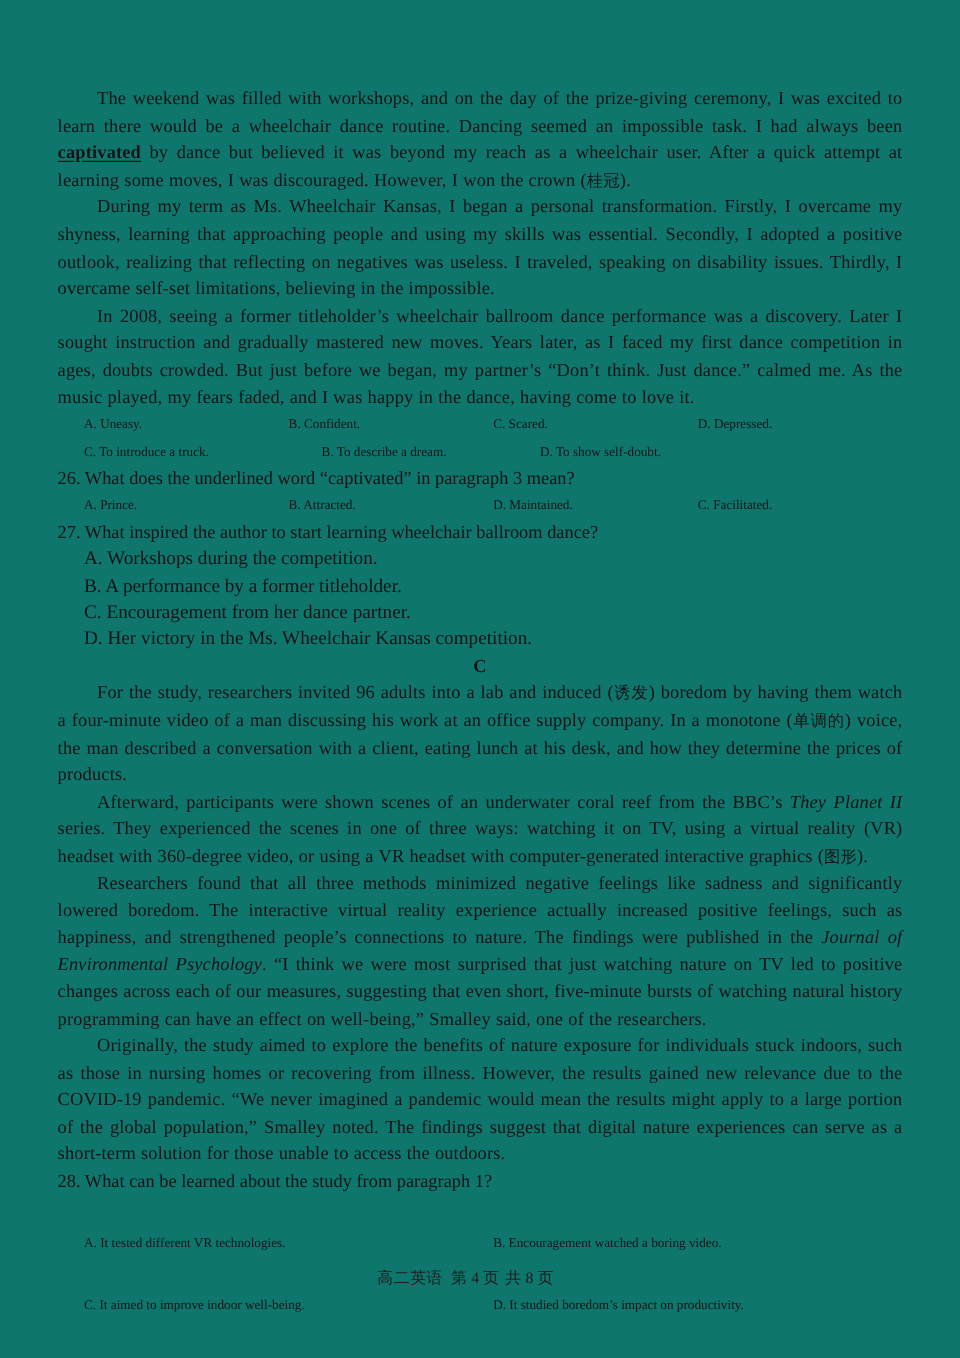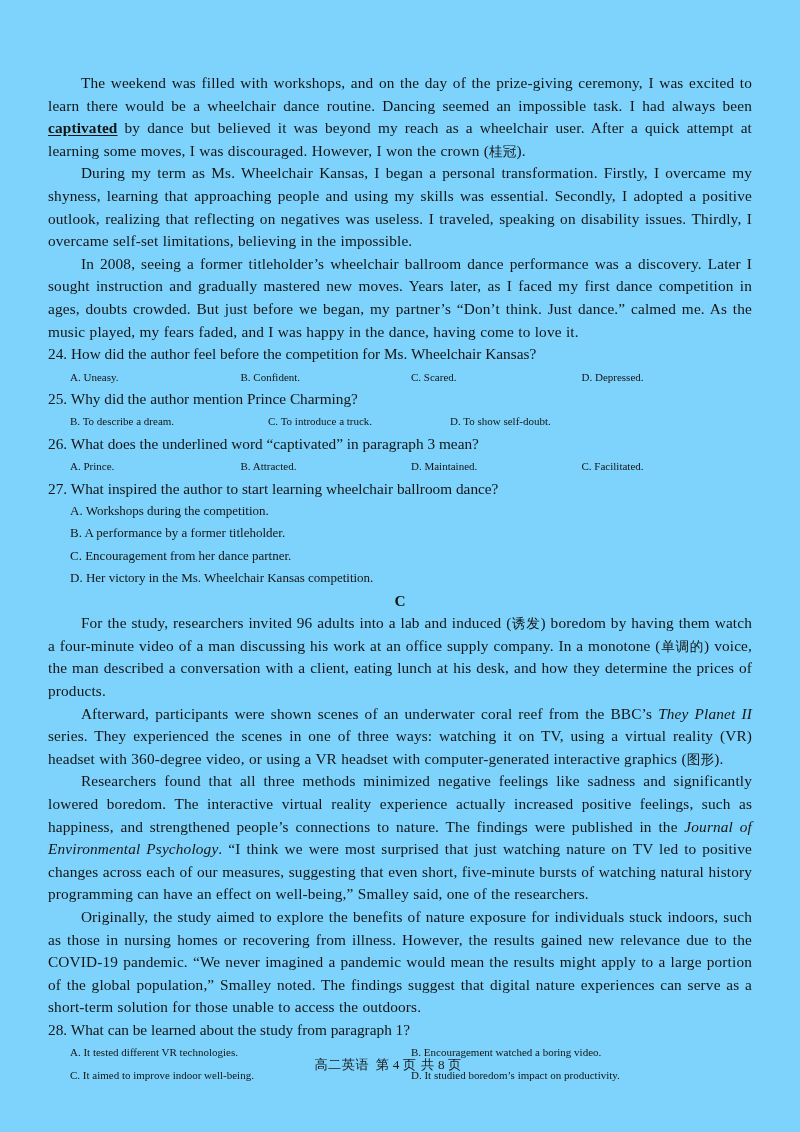--- a/index.html
+++ b/index.html
@@ -13,21 +13,21 @@
     position: relative;
     font-family: "Liberation Serif", "DejaVu Serif", serif;
     color: #141414;
     overflow: hidden;
   }
   .page {
     position: absolute;
     left: 0; top: 0;
     width: 800px;
     height: 1132px;
-    background: #7dd3fc;
+    background: #0f766e;
     box-sizing: border-box;
     padding: 72px 48px 0 48px;
   }
   .content {
     width: 704px;
     margin: 0 auto;
   }
   p.para {
     margin: 0;
     text-indent: 2.15em;
@@ -52,24 +52,24 @@
     line-height: 22.4px;
     display: flex;
     padding-left: 22px;
     box-sizing: border-box;
   }
   .opts-row .opt { white-space: nowrap; }
   .opts-4 .opt { width: 25%; }
   .opts-4b .opt:nth-child(1) { width: 198px; }
   .opts-4b .opt:nth-child(2) { width: 182px; }
   .opts-4b .opt:nth-child(3) { width: 180px; }
-  .opts-2 .opt { width: 50%; }
+  .opts-2 .opt { width: 50%; margin-top: 29px; }
   .opt-block {
     margin: 0;
-    font-size: 13px;
+    font-size: 16px;
     line-height: 22.4px;
     padding-left: 22px;
     white-space: nowrap;
   }
   .section-letter {
     margin: 0;
     font-size: 15.3px;
     line-height: 22.6px;
     font-weight: bold;
     text-align: center;
@@ -111,38 +111,30 @@
     </p>
 
     <p class="para">
       <span>During my term as Ms. Wheelchair Kansas, I began a personal transformation. Firstly, I overcame my shyness, learning that approaching people and using my skills was essential. Secondly, I adopted a positive outlook, realizing that reflecting on negatives was useless. I traveled, speaking on disability issues. Thirdly, I overcame self-set limitations, believing in the impossible.</span>
     </p>
 
     <p class="para">
       <span>In 2008, seeing a former titleholder’s wheelchair ballroom dance performance was a discovery. Later I sought instruction and gradually mastered new moves. Years later, as I faced my first dance competition in ages, doubts crowded. But just before we began, my partner’s “Don’t think. Just dance.” calmed me. As the music played, my fears faded, and I was happy in the dance, having come to love it.</span>
     </p>
 
-    <p class="q-line">
-      <span>24.</span>
-      <span>How did the author feel before the competition for Ms. Wheelchair Kansas?</span>
-    </p>
     <div class="opts-row opts-4">
       <span class="opt">A. Uneasy.</span>
       <span class="opt">B. Confident.</span>
       <span class="opt">C. Scared.</span>
       <span class="opt">D. Depressed.</span>
     </div>
 
-    <p class="q-line">
-      <span>25.</span>
-      <span>Why did the author mention Prince Charming?</span>
-    </p>
     <div class="opts-row opts-4b">
+      <span class="opt">C. To introduce a truck.</span>
       <span class="opt">B. To describe a dream.</span>
-      <span class="opt">C. To introduce a truck.</span>
       <span class="opt">D. To show self-doubt.</span>
     </div>
 
     <p class="q-line">
       <span>26.</span>
       <span>What does the underlined word “captivated” in paragraph 3 mean?</span>
     </p>
     <div class="opts-row opts-4">
       <span class="opt">A. Prince.</span>
       <span class="opt">B. Attracted.</span>

